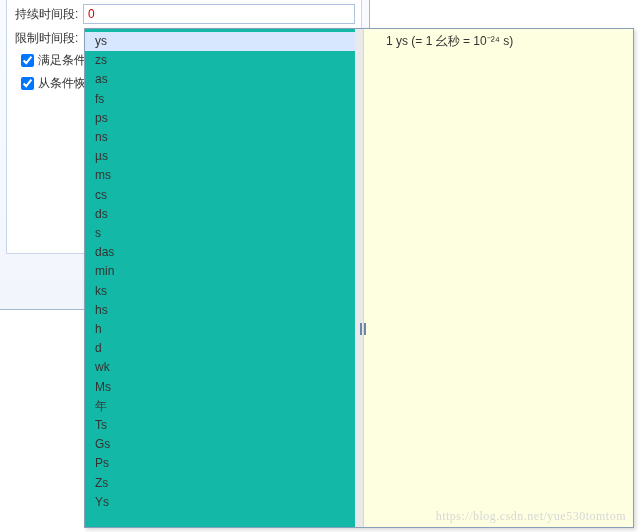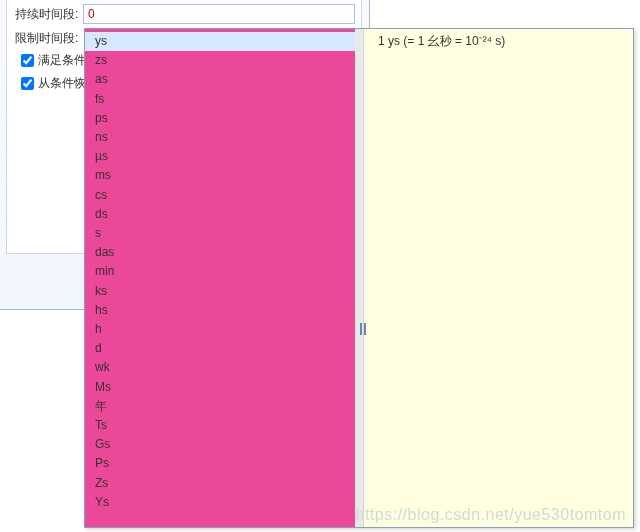--- a/index.html
+++ b/index.html
@@ -4,29 +4,29 @@
 <style>
 * { margin: 0; padding: 0; box-sizing: border-box; font-family: "Microsoft YaHei", Arial, sans-serif; font-size: 12px; }
 body { width: 640px; height: 532px; background: #fff; position: relative; overflow: hidden; }
 .panel { position: absolute; left: 0; top: 0; width: 370px; height: 310px; border: 1px solid #a8b8cc; border-top: none; border-left: none; border-radius: 0 0 4px 0; background: linear-gradient(#f8faff,#f2f6fc); }
 .inner { position: absolute; left: 6px; top: 0; width: 356px; height: 254px; border: 1px solid #c9d6e8; border-top: none; background: #fff; }
 .row { display: flex; align-items: center; padding: 4px 6px 2px 8px; }
 .lbl { color: #333; width: 68px; }
 .tf { flex: 1; height: 20px; border: 1px solid #abc1de; background: #fff; color: #c00; padding: 0 4px; outline: none; font-size: 12px; }
 .cbrow { display: flex; align-items: center; padding: 3px 6px 3px 14px; color: #333; }
 .cb { width: 13px; height: 13px; margin-right: 4px; }
-.dropdown { position: absolute; left: 84px; top: 28px; width: 550px; height: 500px; border: 1px solid #8a9fb8; background: #ec4899; display: flex; box-shadow: 2px 2px 4px rgba(0,0,0,0.15); }
+.dropdown { position: absolute; left: 84px; top: 28px; width: 550px; height: 500px; border: 1px solid #8a9fb8; background: #14b8a6; display: flex; box-shadow: 2px 2px 4px rgba(0,0,0,0.15); }
 .listpane { width: 278px; overflow: hidden; position: relative; }
 .scroll { position: absolute; right: 0; top: 0; width: 8px; height: 100%; background: #e9e9e9; }
 .list { padding: 3px 0; }
 .li { padding: 2px 10px 2px 10px; color: #333; cursor: default; line-height: 15.2px; }
 .li.sel { background: #d6e7ff; }
-.descpane { flex: 1; background: #feffe0; border-left: 1px solid #cdd7e3; padding: 3px 14px; color: #333; position: relative; }
+.descpane { flex: 1; background: #feffe0; border-left: 1px solid #cdd7e3; padding: 3px 22px; color: #333; position: relative; }
 .grip { position: absolute; left: -4px; top: 294px; width: 6px; height: 12px; border-left: 2px solid #6e87a8; border-right: 2px solid #6e87a8; }
-.wm { position: absolute; right: 14px; bottom: 8px; color: #d7d7d7; font-size: 16px; letter-spacing: .5px; font-family: Liberation Sans, sans-serif; }
+.wm { position: absolute; right: 14px; bottom: 8px; color: #d7d7d7; font-size: 12px; letter-spacing: .5px; font-family: Liberation Serif, serif; }
 </style>
 </head>
 <body>
 
 <div class="panel">
   <div class="inner">
     <div class="row">
       <span class="lbl">持续时间段:</span>
       <input class="tf" value="0" style="">
     </div>

